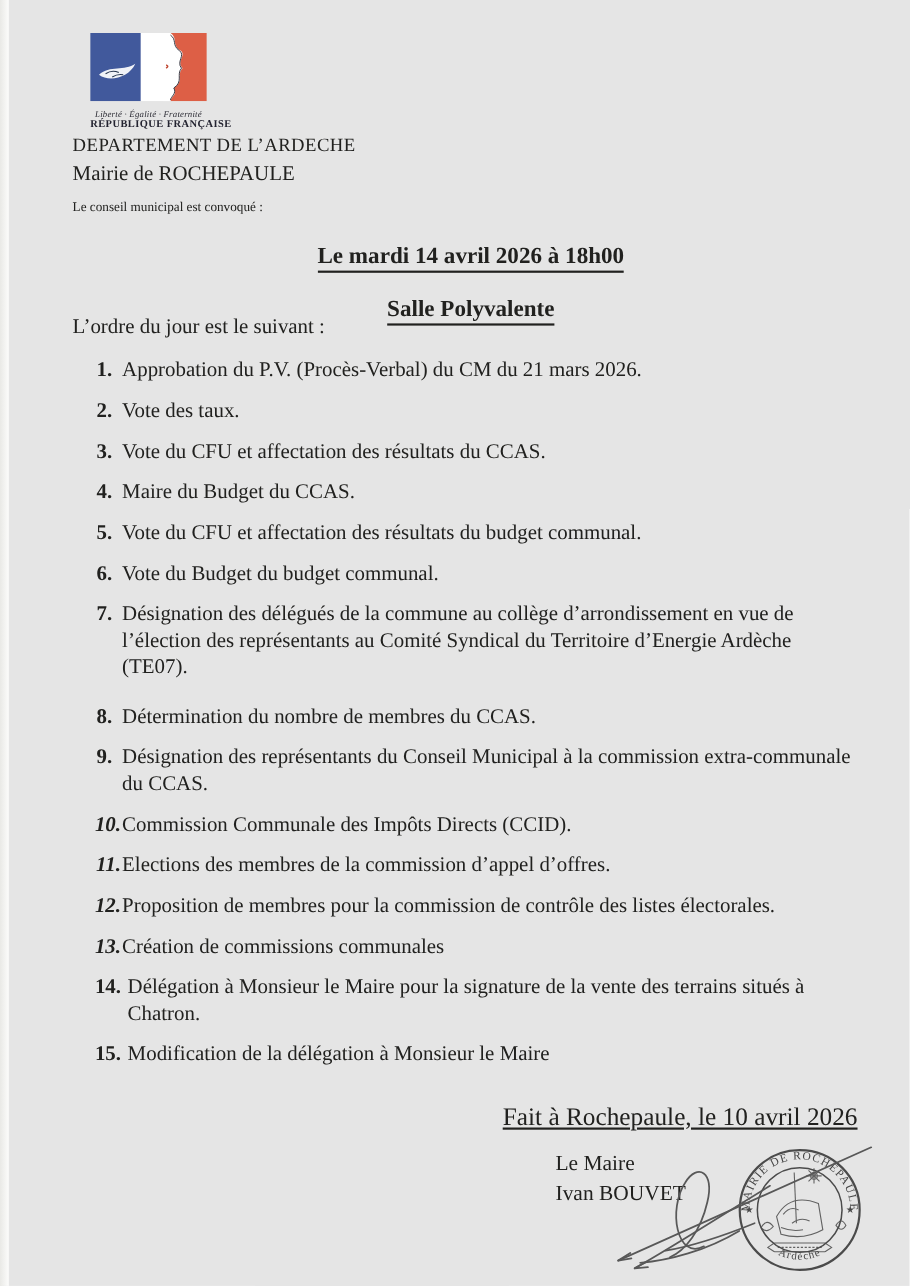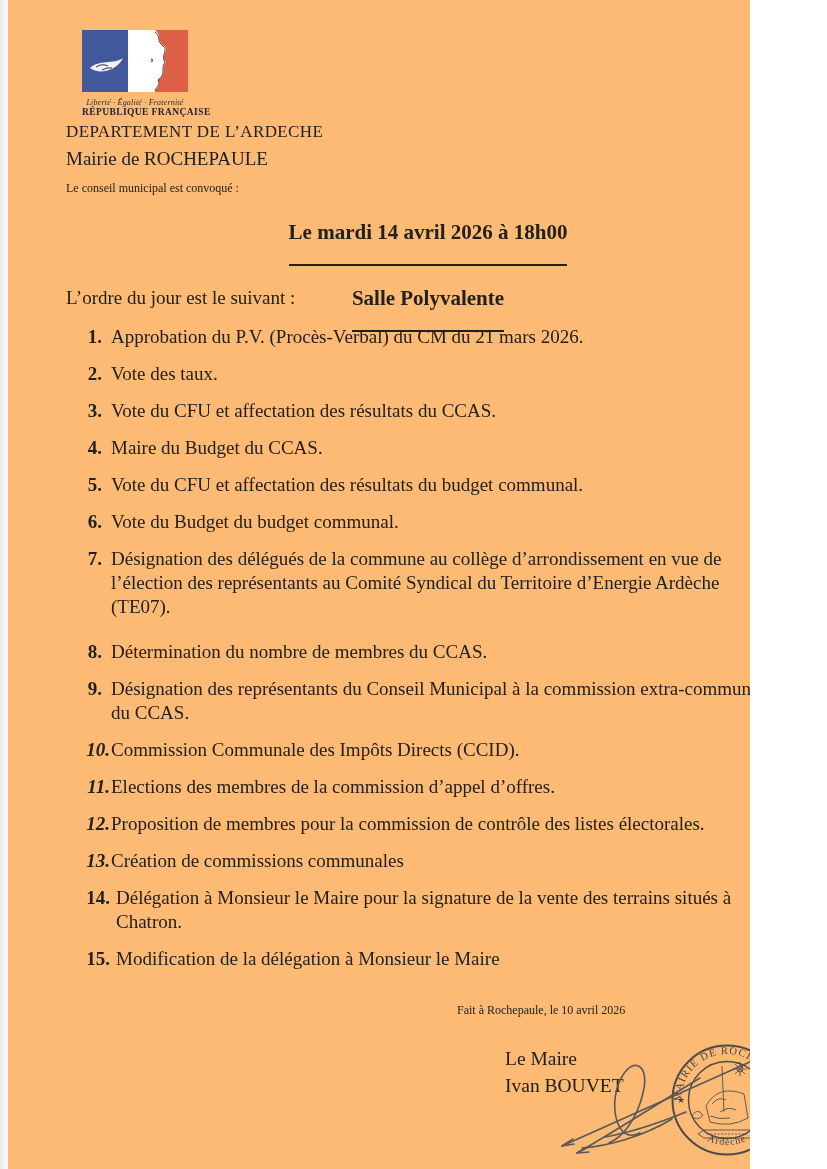--- a/index.html
+++ b/index.html
@@ -1,47 +1,47 @@
 <!DOCTYPE html>
 <html><head>
 <meta charset="utf-8">
 <style>
   html,body{margin:0;padding:0;background:#ffffff;}
   .page{
-    position:relative;width:750px;height:1169px;overflow:hidden;
-    background:#fdba74;color:#21211f;
+    position:relative;width:827px;height:1169px;overflow:hidden;
+    background:#e5e5e5;color:#21211f;
     font-family:"Liberation Serif","DejaVu Serif",serif;
   }
   .scan-edge{position:absolute;left:0;top:0;width:8px;height:100%;
     background:linear-gradient(90deg,#e9e9e6,#fcfcfb);}
   
   .logo{position:absolute;left:82px;top:30px;width:106px;text-align:center;}
   .logo .motto{font-style:italic;font-size:8px;letter-spacing:.2px;margin-top:2px;color:#2a2a33;white-space:nowrap;}
   .logo .republic{font-size:9.5px;font-weight:bold;letter-spacing:.4px;color:#232330;white-space:nowrap;}
   
   .hdr{position:absolute;left:66px;top:122px;}
   .hdr .dept{font-size:17px;font-weight:normal;letter-spacing:.4px;}
   .hdr .mairie{font-size:19px;margin-top:6px;}
   .intro{position:absolute;left:66px;top:181px;font-size:12px;text-align:right;}
   .meeting{position:absolute;left:66px;top:220px;width:724px;text-align:center;}
   .meeting .line{font-size:21px;font-weight:bold;}
-  .meeting .line span{display:inline-block;border-bottom:2px solid #21211f;padding-bottom:19px;}
+  .meeting .line span{display:inline-block;border-bottom:2px solid #21211f;padding-bottom:1px;}
   .meeting .line + .line{margin-top:20px;}
   .agenda-intro{position:absolute;left:66px;top:287px;font-size:19px;text-align:right;}
   
   .agenda{position:absolute;left:78px;top:325px;width:706px;font-size:19px;line-height:24px;}
   .item{display:flex;margin-bottom:13px;}
   .item .num{font-weight:bold;flex:none;text-align:right;}
   .item .txt{width:670px;}
   .item.s .num{width:24px;margin-right:9px;}
   .item.t .num{width:32px;margin-right:1px;font-style:italic;}
   .item.m .num{width:32px;margin-right:6px;}
   .item.gap{margin-bottom:21px;}
   
-  .closing{position:absolute;left:457px;top:1003px;font-size:12px;}
+  .closing{position:absolute;left:457px;top:1003px;font-size:23px;text-decoration:underline;}
   .sig-block{position:absolute;left:505px;top:1045px;font-size:19.5px;line-height:27px;}
   .sig-svg,.stamp-svg{position:absolute;}
   .stamp-svg{left:660px;top:1034px;}
   .sig-svg{left:430px;top:1025px;}
 </style>
 </head>
 <body>
 
 <div class="page">
   <div class="scan-edge"></div>

